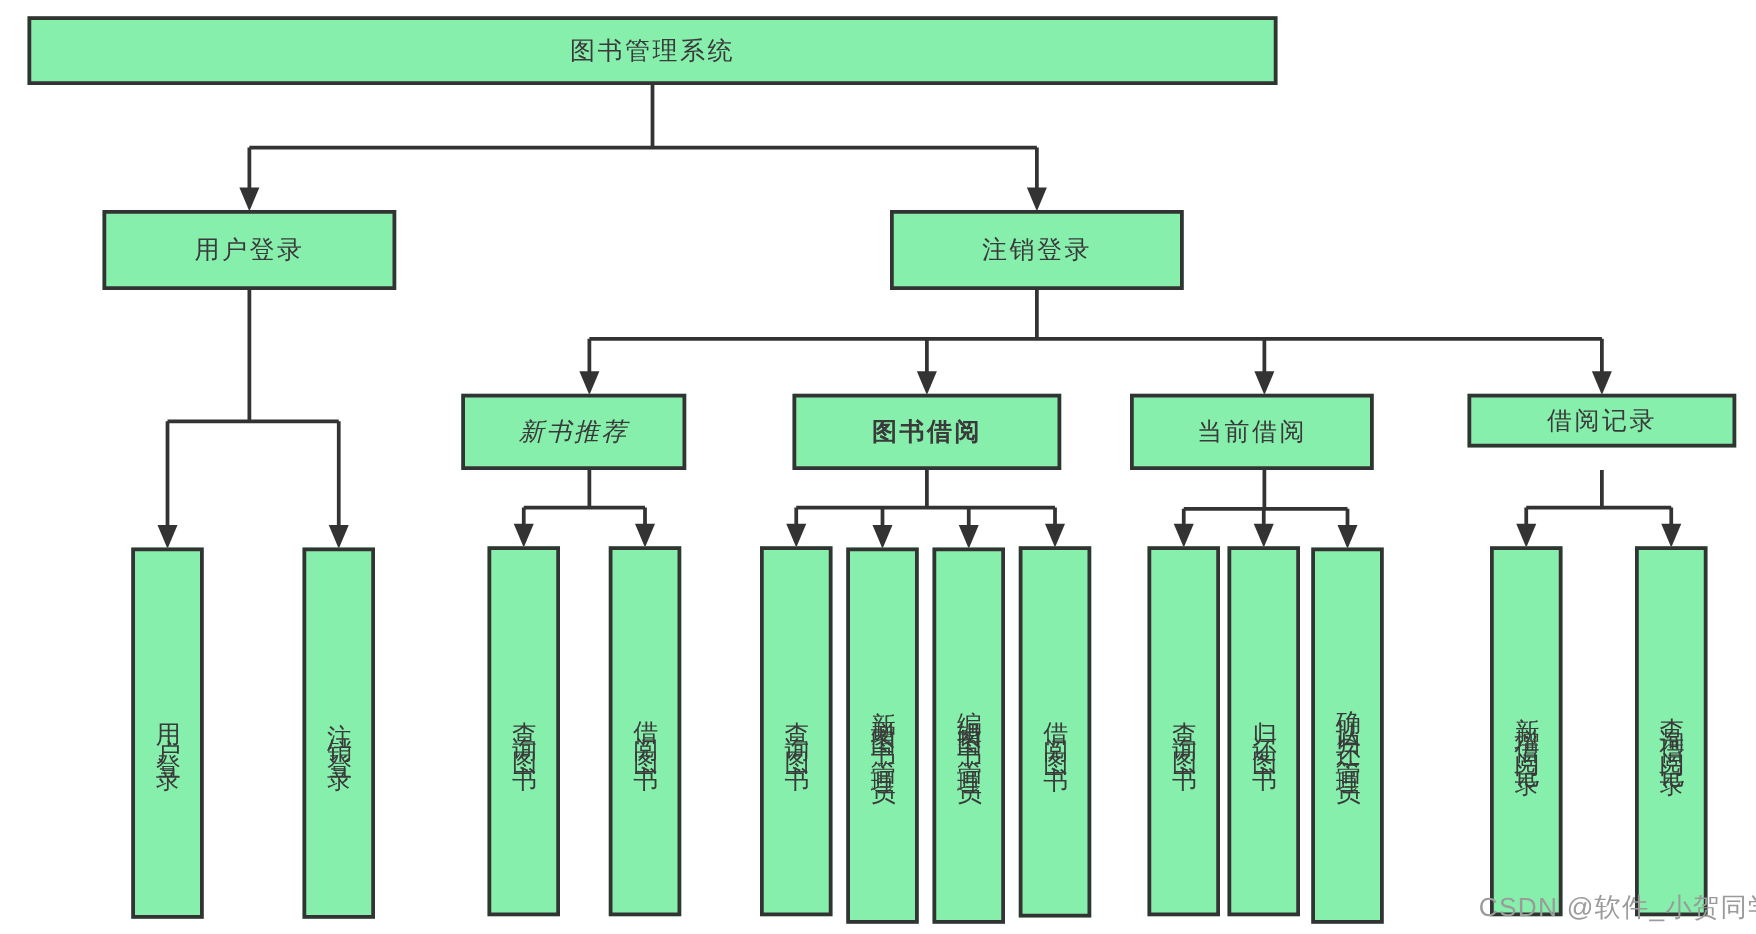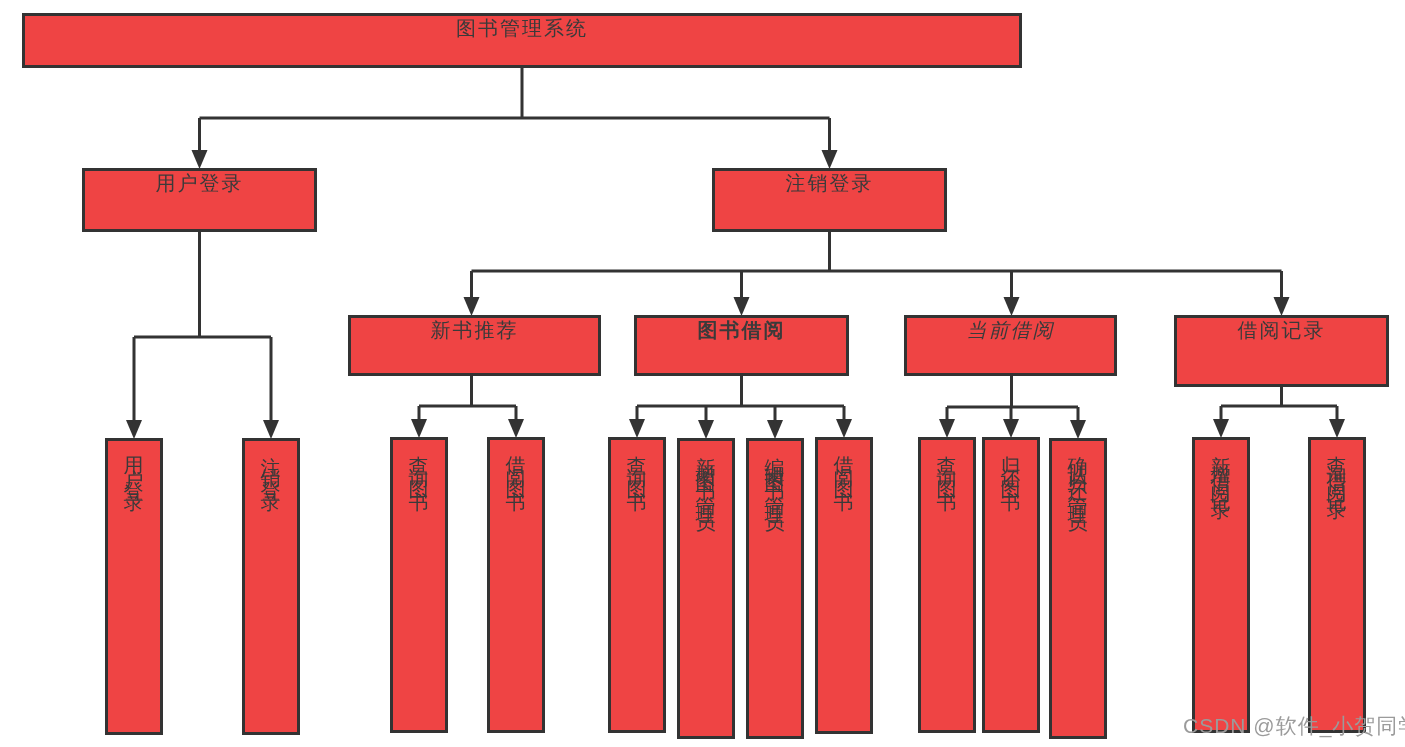--- a/index.html
+++ b/index.html
@@ -20,22 +20,23 @@
     left: 0;
     top: 0;
     width: 1405px;
     height: 747px;
     pointer-events: none;
   }
   .node {
     position: absolute;
     box-sizing: border-box;
     border: 3px solid #0ea5e9;
-    background: #ef4444;
+    background: #86efac;
     display: flex;
+    align-items: center;
     justify-content: center;
     color: #3a3a3a;
   }
   .node .label {
     font-size: 20px;
     line-height: 1.2;
     white-space: nowrap;
     color: #3a3a3a;
   }
   .node.horizontal .label {
@@ -92,30 +93,30 @@
   <div id="watermark">CSDN @软件_小贺同学</div>
 <div class="node horizontal" style="left: 22px; top: 13px; width: 1000px; height: 55px; border-color: rgb(51, 51, 51);">
       <span class="label">图书管理系统</span>
     </div>
     <div class="node horizontal" style="left: 82px; top: 168px; width: 235px; height: 64px; border-color: rgb(51, 51, 51);">
       <span class="label">用户登录</span>
     </div>
     <div class="node horizontal" style="left: 712px; top: 168px; width: 235px; height: 64px; border-color: rgb(51, 51, 51);">
       <span class="label">注销登录</span>
     </div>
-    <div class="node horizontal" style="left: 348px; top: 315px; width: 253px; height: 61px; border-color: rgb(51, 51, 51);">
+    <div class="node horizontal" style="left: 369px; top: 315px; width: 180px; height: 61px; border-color: rgb(51, 51, 51); font-style: italic;">
       <span class="label">新书推荐</span>
     </div>
     <div class="node horizontal" style="left: 634px; top: 315px; width: 215px; height: 61px; border-color: rgb(51, 51, 51); font-weight: bold;">
       <span class="label">图书借阅</span>
     </div>
-    <div class="node horizontal" style="left: 904px; top: 315px; width: 213px; height: 61px; border-color: rgb(51, 51, 51); font-style: italic;">
+    <div class="node horizontal" style="left: 904px; top: 315px; width: 195px; height: 61px; border-color: rgb(51, 51, 51);">
       <span class="label">当前借阅</span>
     </div>
-    <div class="node horizontal" style="left: 1174px; top: 315px; width: 215px; height: 72px; border-color: rgb(51, 51, 51);">
+    <div class="node horizontal" style="left: 1174px; top: 315px; width: 215px; height: 43px; border-color: rgb(51, 51, 51);">
       <span class="label">借阅记录</span>
     </div>
     <div class="node vertical" style="left: 105px; top: 438px; width: 58px; height: 297px; border-color: rgb(51, 51, 51);">
       <span class="label" style="letter-spacing: 12px;">用户登录</span>
     </div>
     <div class="node vertical" style="left: 242px; top: 438px; width: 58px; height: 297px; border-color: rgb(51, 51, 51);">
       <span class="label" style="letter-spacing: 12px;">注销登录</span>
     </div>
     <div class="node vertical" style="left: 390px; top: 437px; width: 58px; height: 296px; border-color: rgb(51, 51, 51);">
       <span class="label" style="letter-spacing: 12px;">查询图书</span>

